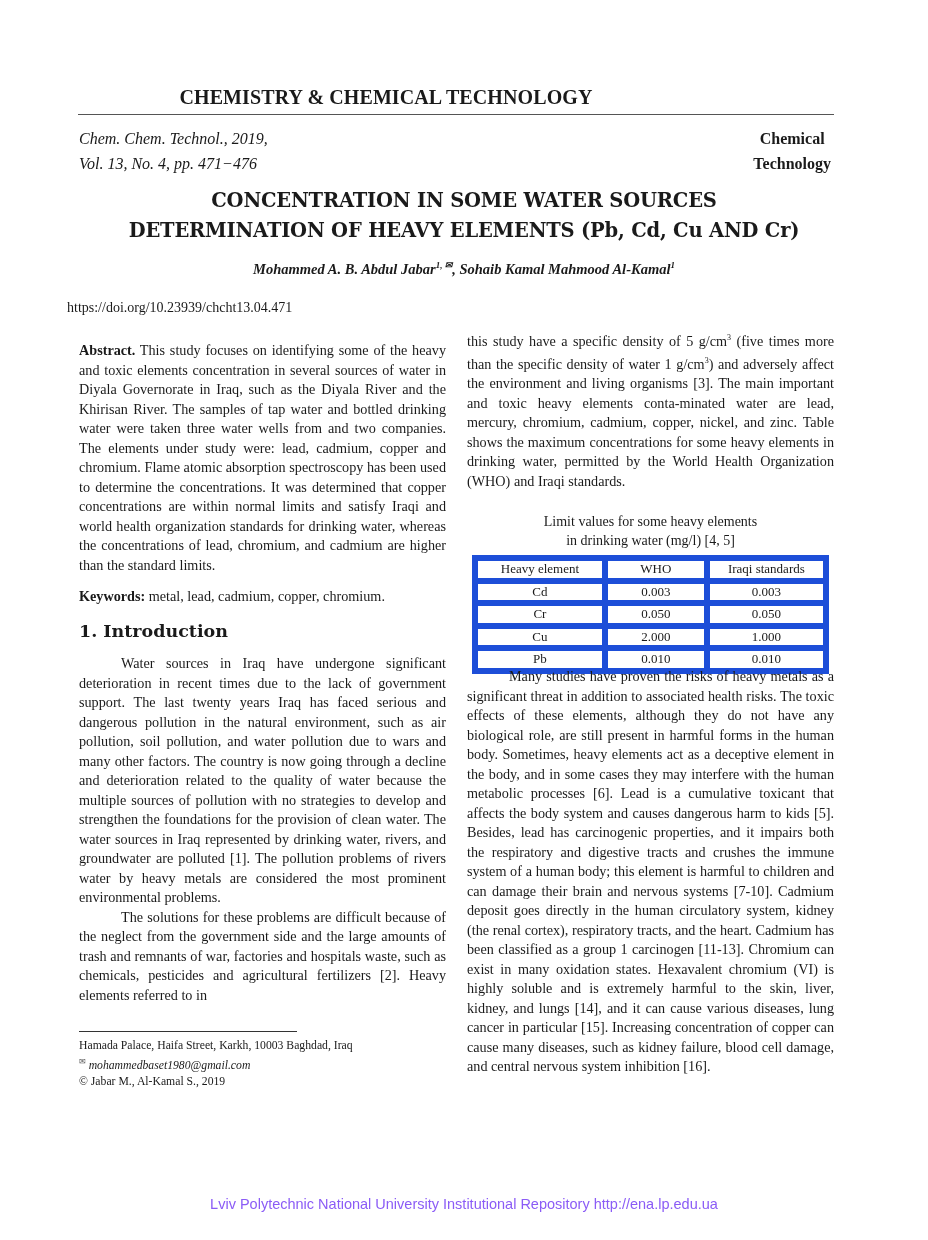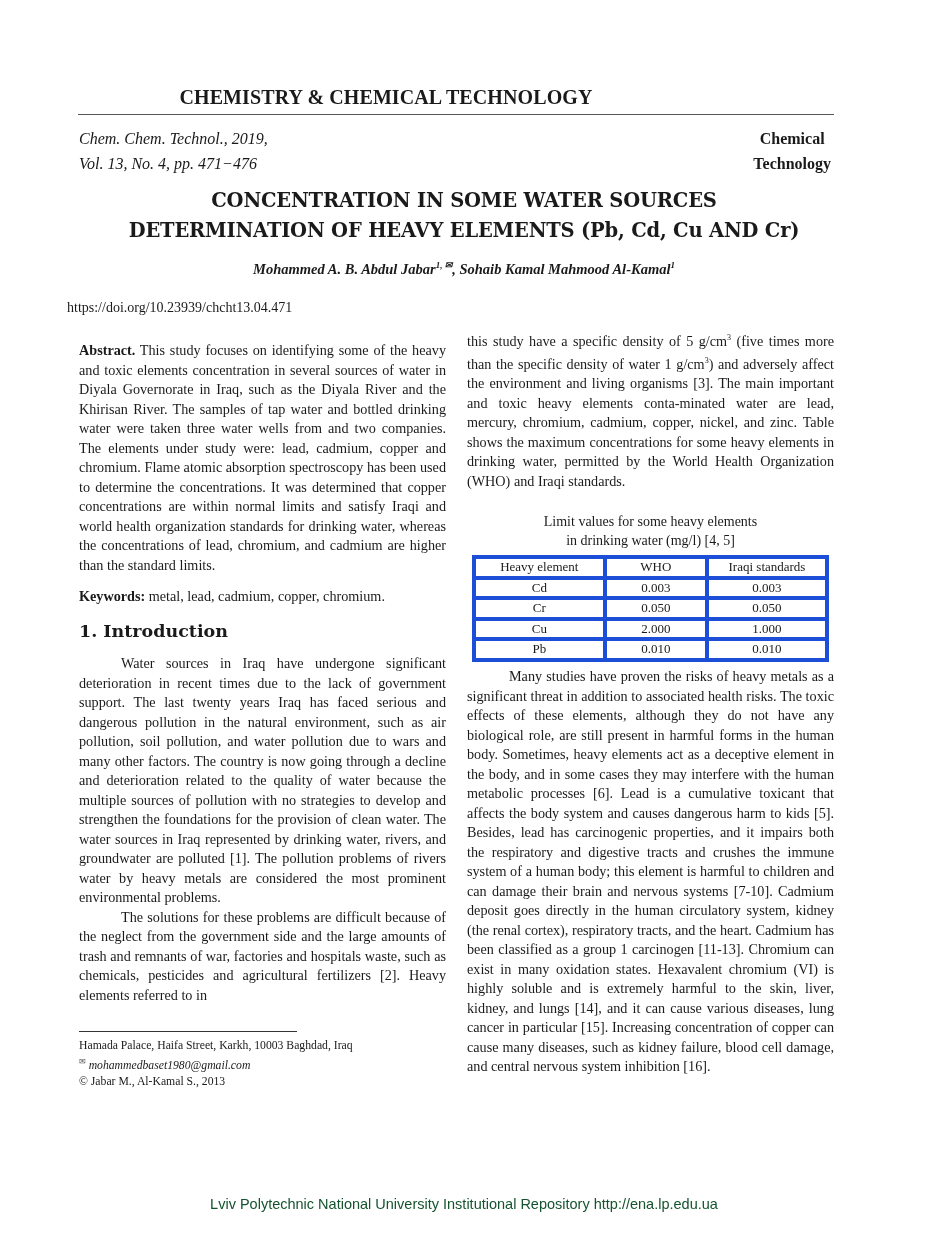--- a/index.html
+++ b/index.html
@@ -22,23 +22,23 @@
   .section-heading { left: 79px; top: 621px; font-family: "DejaVu Serif", serif; font-weight: bold; font-size: 17.5px; }
   .intro { top: 654px; }
   .indent { text-indent: 42px; }
   p { margin: 0; }
   .footnote-rule { left: 79px; width: 218px; top: 1031px; border-top: 1px solid #333; }
   .footnote { left: 79px; width: 367px; top: 1038px; font-size: 11.7px; line-height: 16px; text-align: left; }
   .footnote sup { font-size: 7px; }
   .right-top { top: 328px; }
   .table-caption { left: 467px; width: 367px; top: 512px; text-align: center; font-weight: normal; font-size: 14px; line-height: 19px; }
   .limits-table { left: 472px; width: 357px; top: 555px; border-collapse: collapse; font-size: 13px; }
-  .limits-table td, .limits-table th { border: 4px solid #1d4ed8; text-align: center; font-weight: normal; padding: 0; height: 16.5px; line-height: 16px; }
+  .limits-table td, .limits-table th { border: 6px solid #1d4ed8; text-align: center; font-weight: normal; padding: 0; height: 16.5px; line-height: 16px; }
   .right-body { top: 667px; }
-  .footer { left: 0; width: 928px; top: 1196px; text-align: center; font-family: "Liberation Sans", sans-serif; font-size: 14.5px; color: #14532d; }
+  .footer { left: 0; width: 928px; top: 1196px; text-align: center; font-family: "Liberation Sans", sans-serif; font-size: 14.5px; color: #8b5cf6; }
   sup.small { font-size: 8px; }
   .mail-icon { font-size: 9px; vertical-align: super; }
 </style>
 </head>
 <body>
 
 <div class="abs journal-header">CHEMISTRY &amp; CHEMICAL TECHNOLOGY</div>
 <div class="abs header-rule"></div>
 
 <div class="abs cite-left">
@@ -73,21 +73,21 @@
 
 <div class="abs col col-left intro">
   <p class="indent">Water sources in Iraq have undergone significant deterioration in recent times due to the lack of government support. The last twenty years Iraq has faced serious and dangerous pollution in the natural environment, such as air pollution, soil pollution, and water pollution due to wars and many other factors. The country is now going through a decline and deterioration related to the quality of water because the multiple sources of pollution with no strategies to develop and strengthen the foundations for the provision of clean water. The water sources in Iraq represented by drinking water, rivers, and groundwater are polluted [1]. The pollution problems of rivers water by heavy metals are considered the most prominent environmental problems.</p>
   <p class="indent">The solutions for these problems are difficult because of the neglect from the government side and the large amounts of trash and remnants of war, factories and hospitals waste, such as chemicals, pesticides and agricultural fertilizers [2]. Heavy elements referred to in</p>
 </div>
 
 <div class="abs footnote-rule"></div>
 <div class="abs footnote">
   <div>Hamada Palace, Haifa Street, Karkh, 10003 Baghdad, Iraq</div>
   <div><span style="font-size:8px;vertical-align:super;color:#555">✉</span> <i>mohammedbaset1980@gmail.com</i></div>
-  <div>© Jabar M., Al-Kamal S., 2013</div>
+  <div>© Jabar M., Al-Kamal S., 2019</div>
 </div>
 
 <div class="abs col col-right right-top">
   <p><span>this study have a specific density of 5 g/cm</span><sup class="small">3</sup><span> (five times more than the specific density of water 1 g/cm</span><sup class="small">3</sup><span>) and adversely affect the environment and living organisms [3]. The main important and toxic heavy elements conta-minated water are lead, mercury, chromium, cadmium, copper, nickel, and zinc. Table shows the maximum concentrations for some heavy elements in drinking water, permitted by the World Health Organization (WHO) and Iraqi standards.</span></p>
 </div>
 
 <div class="abs table-caption">
   <div>Limit values for some heavy elements</div>
   <div>in drinking water (mg/l) [4, 5]</div>
 </div>

